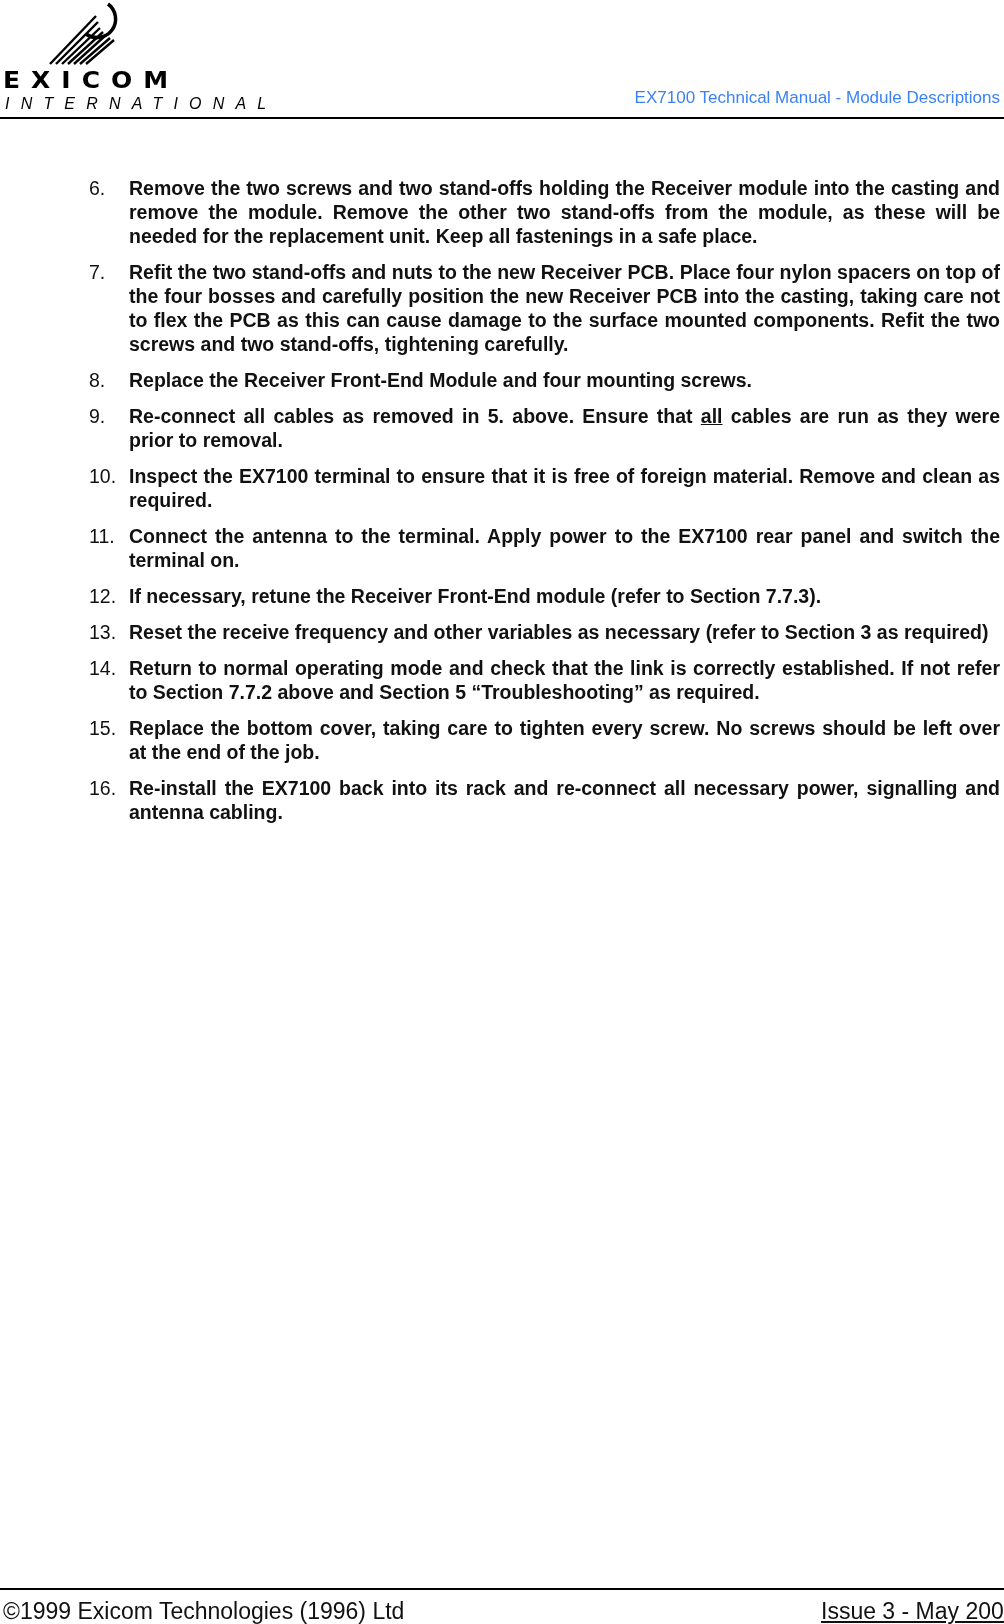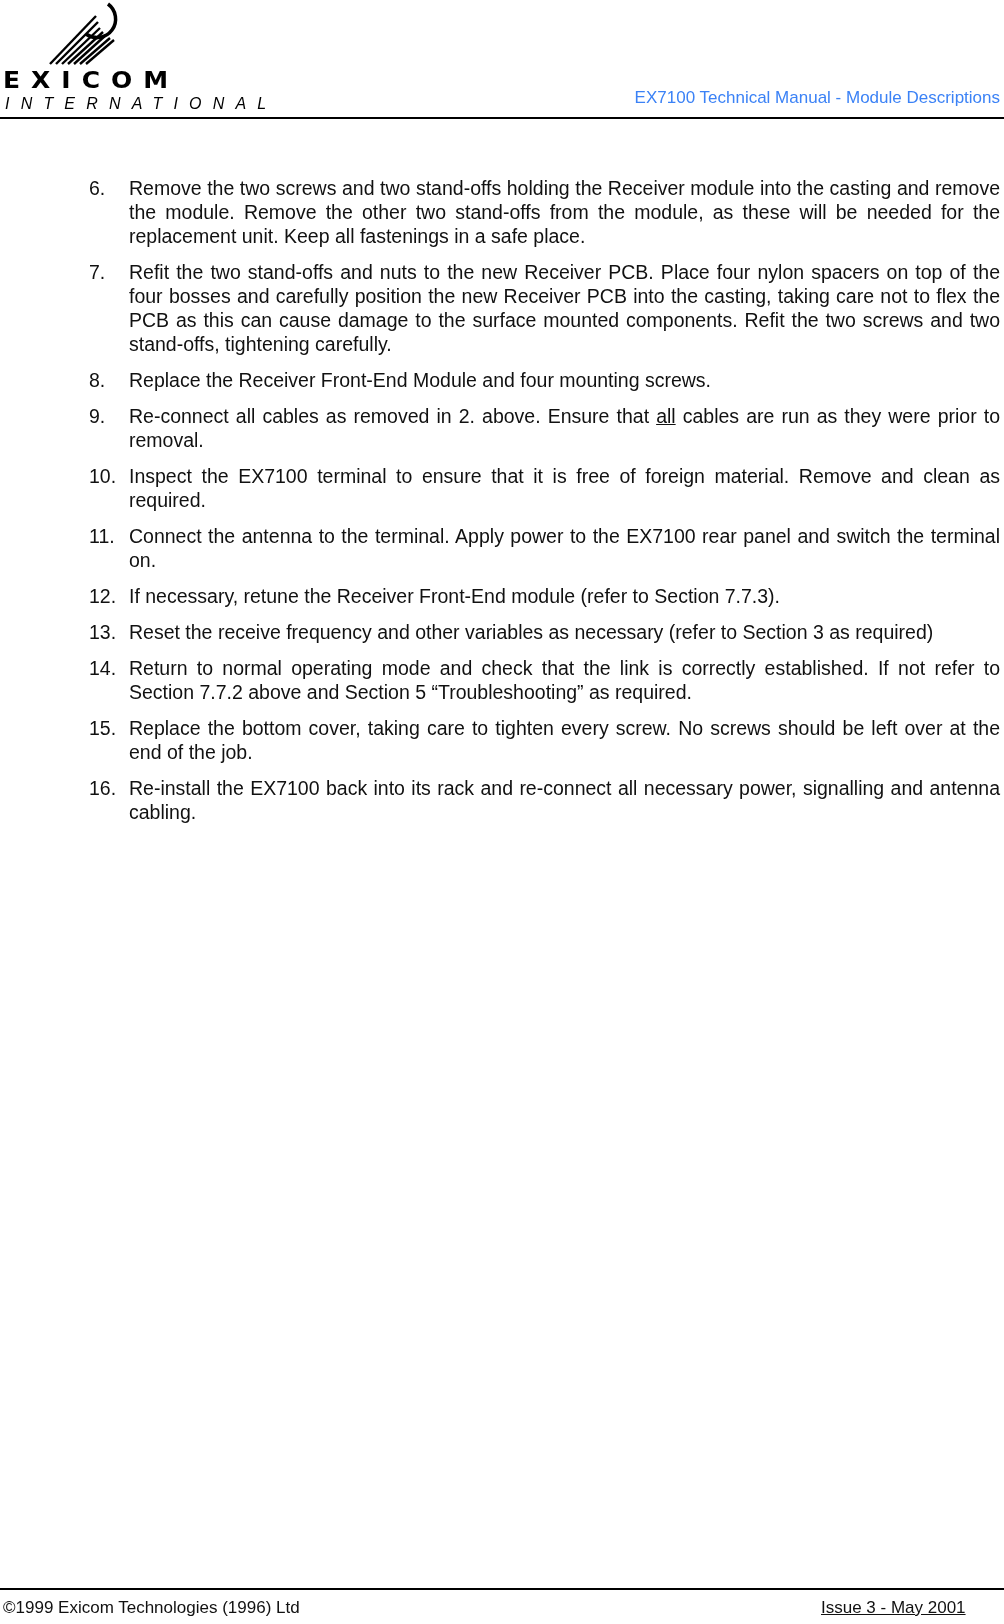--- a/index.html
+++ b/index.html
@@ -22,24 +22,24 @@
     position: absolute; right: 4px; top: 88px; font-size: 17px; color: #3b82f6;
     white-space: nowrap;
   }
   .rule { position: absolute; left: 0; width: 1004px; height: 1.5px; background: #000; }
   .rule.top { top: 117px; }
   .rule.bottom { top: 1588px; }
 
   .steps { position: absolute; left: 89px; top: 176px; width: 911px; margin: 0; padding: 0; list-style: none; }
   .step { display: flex; margin: 0 0 12px 0; font-size: 19.5px; line-height: 24px; }
   .step .num { width: 40px; flex: 0 0 40px; }
-  .step .text { flex: 1; text-align: justify; }
+  .step .text { flex: 1; text-align: justify; font-weight: bold; }
   .step .text u { text-decoration: underline; }
 
-  .footer { position: absolute; top: 1598px; font-size: 17px; color: #111; white-space: nowrap; }
+  .footer { position: absolute; top: 1598px; font-size: 23px; color: #111; white-space: nowrap; }
   .footer.left { left: 3px; }
   .footer.center { left: 466px; margin-top: 28px; }
   .footer.right { left: 821px; text-decoration: underline; }
 </style>
 </head>
 <body>
 
 <div class="logo">
   <svg width="140" height="66" viewBox="0 0 140 66">
     <path d="M108 4 A18 18 0 1 1 86 34" fill="none" stroke="#000" stroke-width="3.5"></path>
@@ -68,21 +68,21 @@
   <li class="step">
     <span class="num">7.</span>
     <span class="text">Refit the two stand-offs and nuts to the new Receiver PCB. Place four nylon spacers on top of the four bosses and carefully position the new Receiver PCB into the casting, taking care not to flex the PCB as this can cause damage to the surface mounted components. Refit the two screws and two stand-offs, tightening carefully.</span>
   </li>
   <li class="step">
     <span class="num">8.</span>
     <span class="text">Replace the Receiver Front-End Module and four mounting screws.</span>
   </li>
   <li class="step">
     <span class="num">9.</span>
-    <span class="text"><span>Re-connect all cables as removed in 2. above. Ensure that </span><u>all</u><span> cables are run as they were prior to removal.</span></span>
+    <span class="text"><span>Re-connect all cables as removed in 5. above. Ensure that </span><u>all</u><span> cables are run as they were prior to removal.</span></span>
   </li>
   <li class="step">
     <span class="num">10.</span>
     <span class="text">Inspect the EX7100 terminal to ensure that it is free of foreign material. Remove and clean as required.</span>
   </li>
   <li class="step">
     <span class="num">11.</span>
     <span class="text">Connect the antenna to the terminal. Apply power to the EX7100 rear panel and switch the terminal on.</span>
   </li>
   <li class="step">

